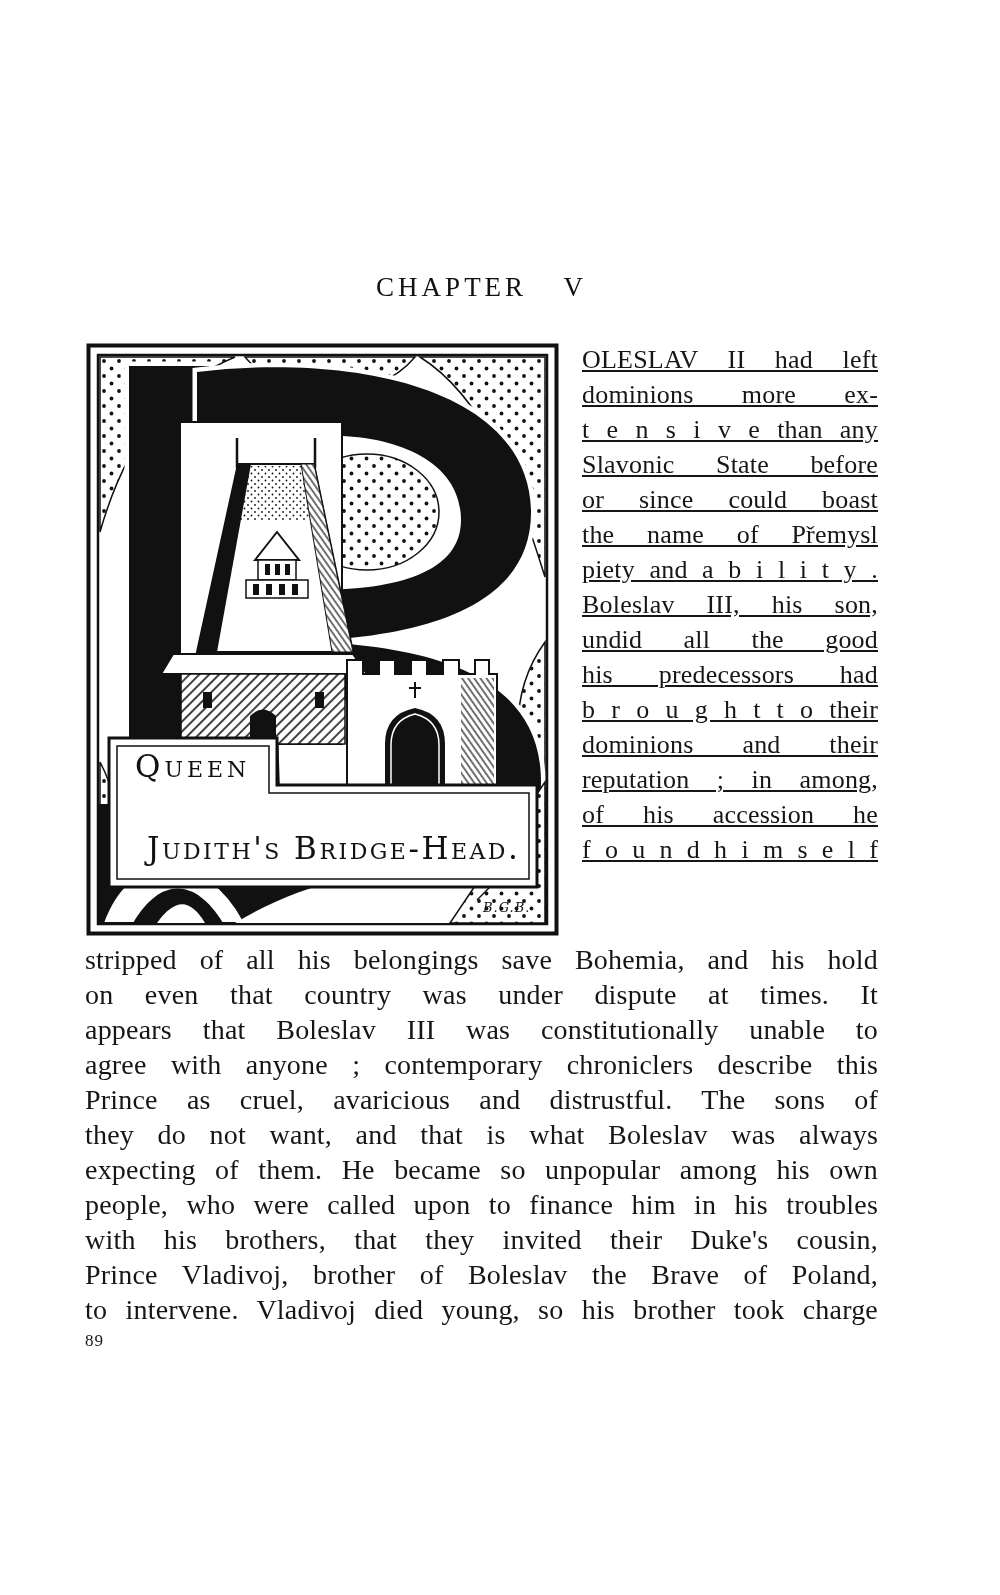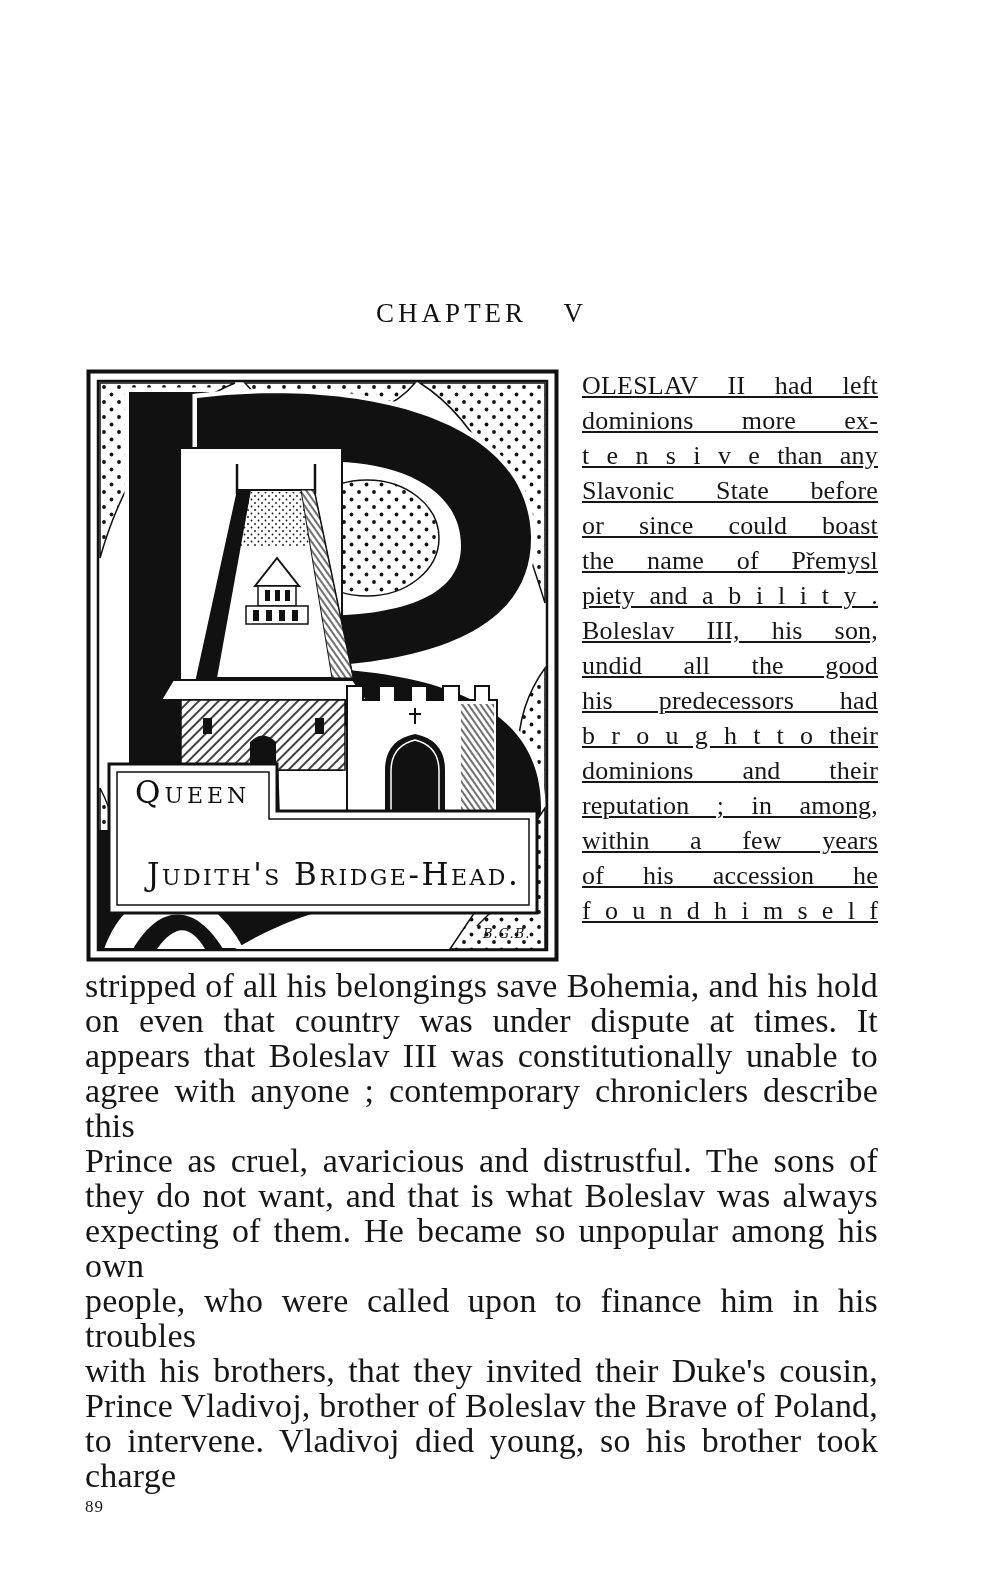--- a/index.html
+++ b/index.html
@@ -8,21 +8,20 @@
     width:1000px; height:1595px;
     background:#ffffff;
     font-family:"Liberation Serif", serif;
     color:#161616;
     overflow:hidden;
   }
   .content {
     position:absolute;
     left:85px; top:272px;
     width:793px;
-    margin-top:26px;
   }
   .chapter-heading {
     text-align:center;
     font-size:27px;
     letter-spacing:4px;
     word-spacing:26px;
     color:#111;
   }
   .figure-row {
     display:flex;
@@ -33,21 +32,21 @@
   .illustration-wrap { flex:0 0 475px; width:475px; height:595px; }
   .drop-col {
     flex:1 1 auto;
     width:296px;
     font-size:26px;
     line-height:35px;
     text-decoration:underline;
   }
   .full-text {
     margin-top:5px;
-    font-size:34px;
+    font-size:28px;
     line-height:35px;
   }
   .jline {
     text-align:justify;
     text-align-last:justify;
     letter-spacing:0.2px;
     white-space:normal;
   }
   .page-number {
     font-size:17px;
@@ -179,21 +178,20 @@
         <div class="jline">Slavonic State before</div>
         <div class="jline">or since could boast</div>
         <div class="jline">the name of Přemysl</div>
         <div class="jline">piety and a b i l i t y .</div>
         <div class="jline">Boleslav III, his son,</div>
         <div class="jline">undid all the good</div>
         <div class="jline">his predecessors had</div>
         <div class="jline">b r o u g h t t o their</div>
         <div class="jline">dominions and their</div>
         <div class="jline">reputation ; in among,</div>
-        <div class="jline">within a few years</div>
         <div class="jline">of his accession he</div>
         <div class="jline">f o u n d h i m s e l f</div>
       </div>
     </div>
 
     <div class="full-text">
       <div class="jline">stripped of all his belongings save Bohemia, and his hold</div>
       <div class="jline">on even that country was under dispute at times. It</div>
       <div class="jline">appears that Boleslav III was constitutionally unable to</div>
       <div class="jline">agree with anyone ; contemporary chroniclers describe this</div>

